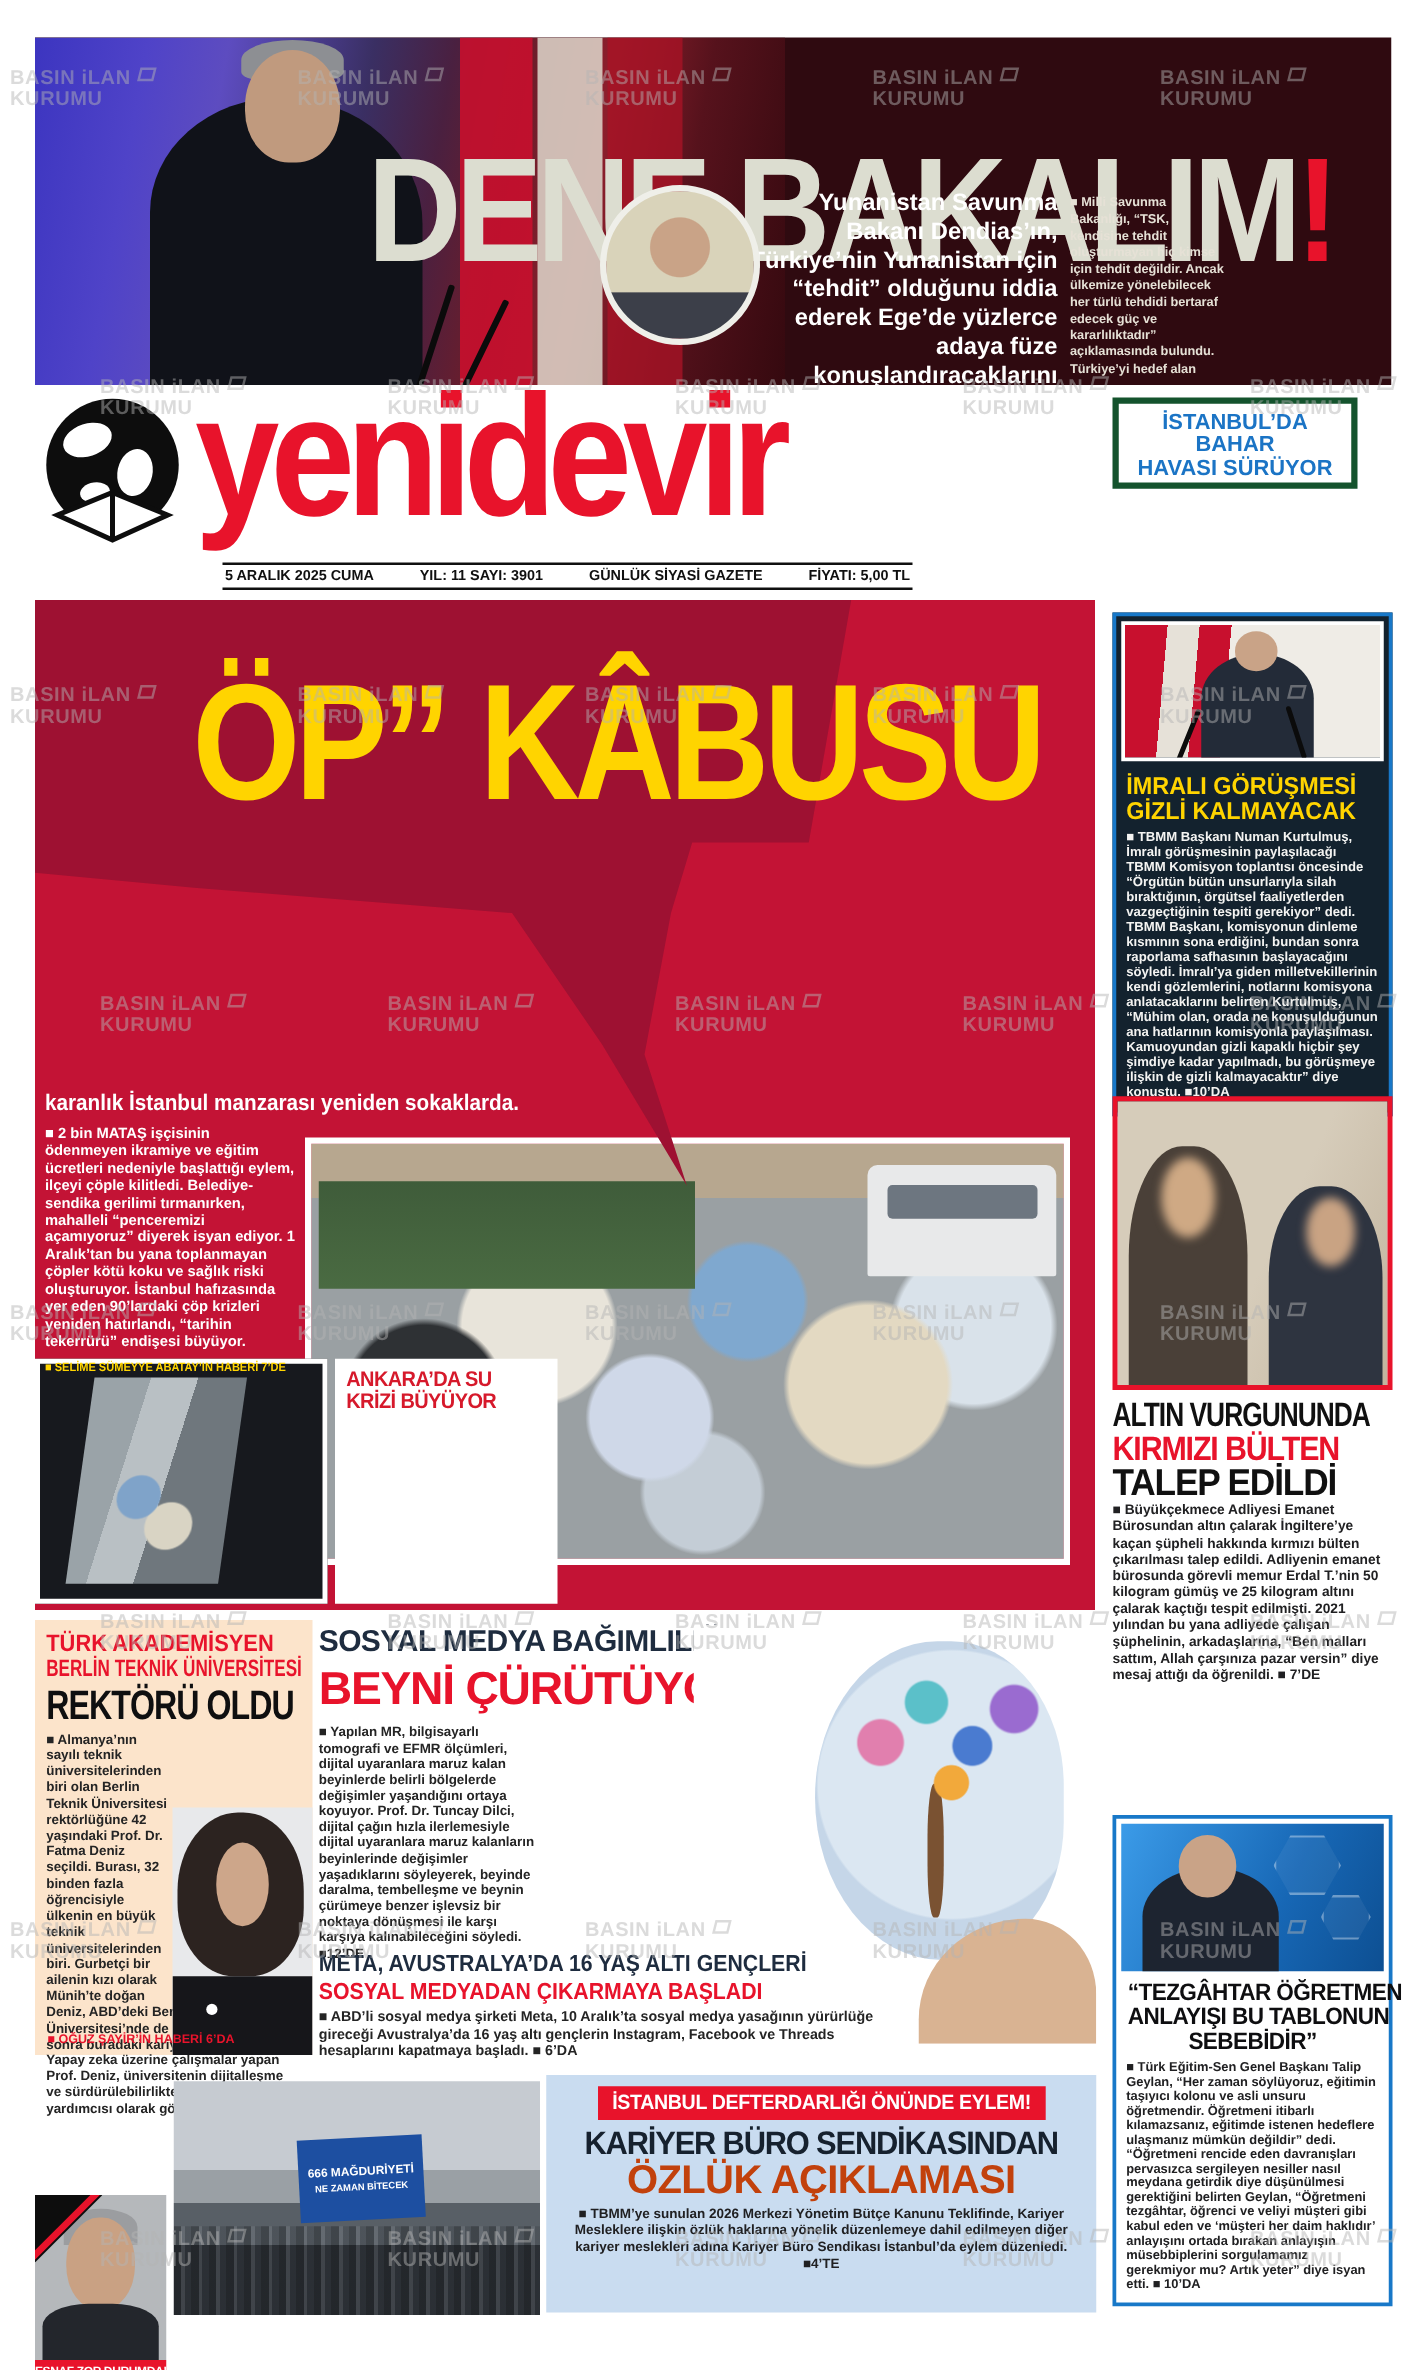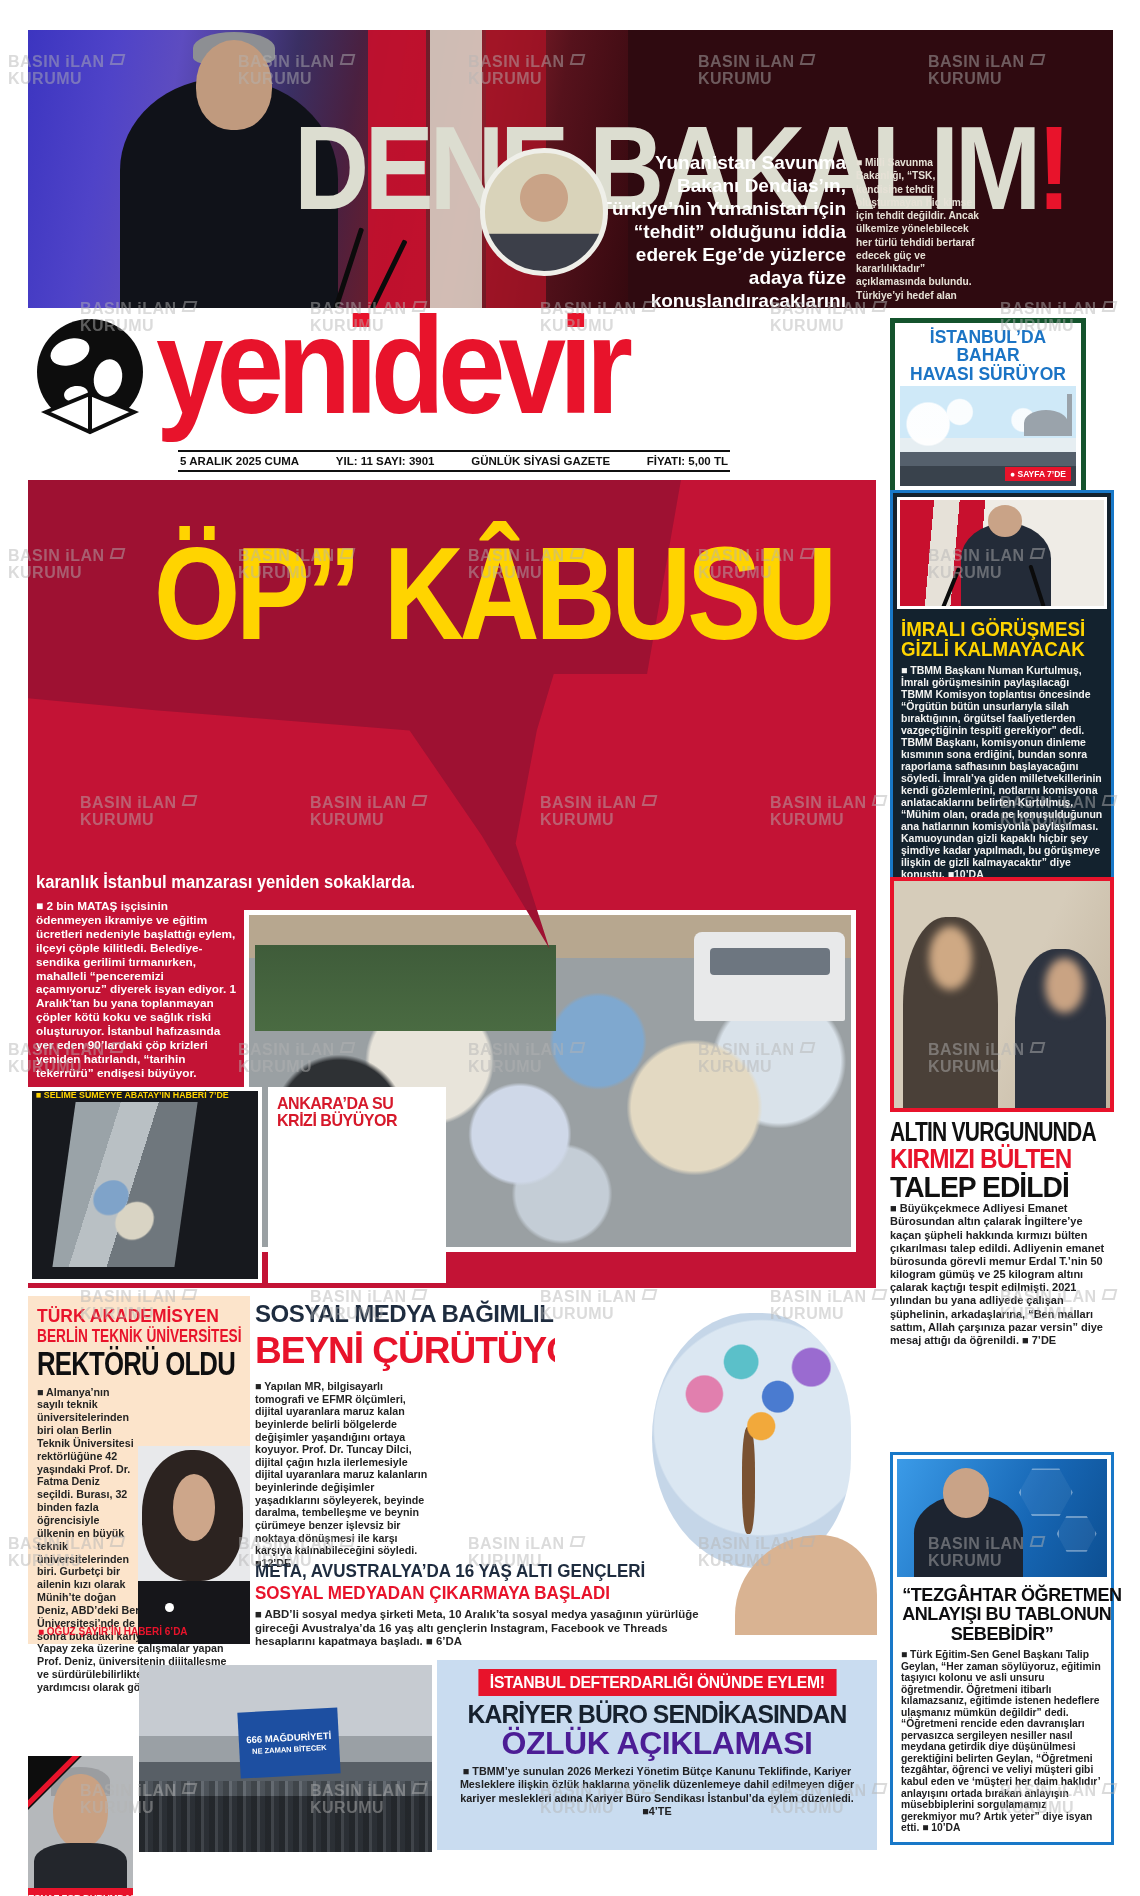--- a/index.html
+++ b/index.html
@@ -184,21 +184,21 @@
   .crowddots{position:absolute;left:0;bottom:0;width:100%;height:38%;
     background:repeating-linear-gradient(90deg,rgba(0,0,0,.28) 0 6px,rgba(255,255,255,.07) 6px 9px,rgba(0,0,0,.12) 9px 14px)}
   .cflag{position:absolute;left:34%;top:24%;width:100px;height:66px;background:#1d4fa1;transform:rotate(-3deg);
          display:flex;flex-direction:column;align-items:center;justify-content:center;color:#fff;font-weight:700;text-align:center;gap:2px}
   .cflag .f1{font-size:9.5px}.cflag .f2{font-size:7.5px}
   .kariyer{position:absolute;left:437px;top:1660px;width:440px;height:190px;background:#c9dcf0;text-align:center;padding-top:9px}
   .kbar{display:inline-block;background:#e8132b;color:#fff;font-size:16.5px;font-weight:800;padding:4px 12px;
         letter-spacing:-.3px;white-space:nowrap;transform:scaleX(.95);transform-origin:center top}
   .kt1{margin-top:5px;font-size:26px;font-weight:800;color:#16212e;letter-spacing:-1px;line-height:1;
        transform:scaleX(.95);transform-origin:center top;white-space:nowrap}
-  .kt2{font-size:32px;font-weight:800;color:#4c1d95;letter-spacing:-.5px;line-height:1.04}
+  .kt2{font-size:32px;font-weight:800;color:#c2410c;letter-spacing:-.5px;line-height:1.04}
   .kbody{margin:5px 14px 0;font-size:10.8px;line-height:1.22;font-weight:600;color:#202022}
 
   
   .wmlayer{position:absolute;inset:0;z-index:40;pointer-events:none}
   .wm{position:absolute;width:160px;color:rgba(180,180,180,.48);font-weight:800;font-size:16px;line-height:1.05;letter-spacing:.5px}
   .wm .cube{display:inline-block;width:13px;height:11px;border:2px solid rgba(180,180,180,.48);transform:skewX(-14deg);margin:0 0 2px 6px}
 </style>
 </head>
 <body>
 
@@ -237,25 +237,20 @@
       <span>GÜNLÜK SİYASİ GAZETE</span>
       <span>FİYATI: 5,00 TL</span>
     </div>
   </section>
 
   <aside class="bahar">
     <div class="bahar-t">
       <div>İSTANBUL’DA BAHAR</div>
       <div>HAVASI SÜRÜYOR</div>
     </div>
-    <div class="bahar-photo">
-      <div class="minaret"></div>
-      <div class="mosque"></div>
-      <div class="bahar-tag">● SAYFA 7’DE</div>
-    </div>
   </aside>
 
   <section class="crimson">
     <div class="bigphoto">
       <div class="fence"></div>
       <div class="van">
           <div class="vanwin"></div>
         </div>
     </div>
     <div class="winphoto">

